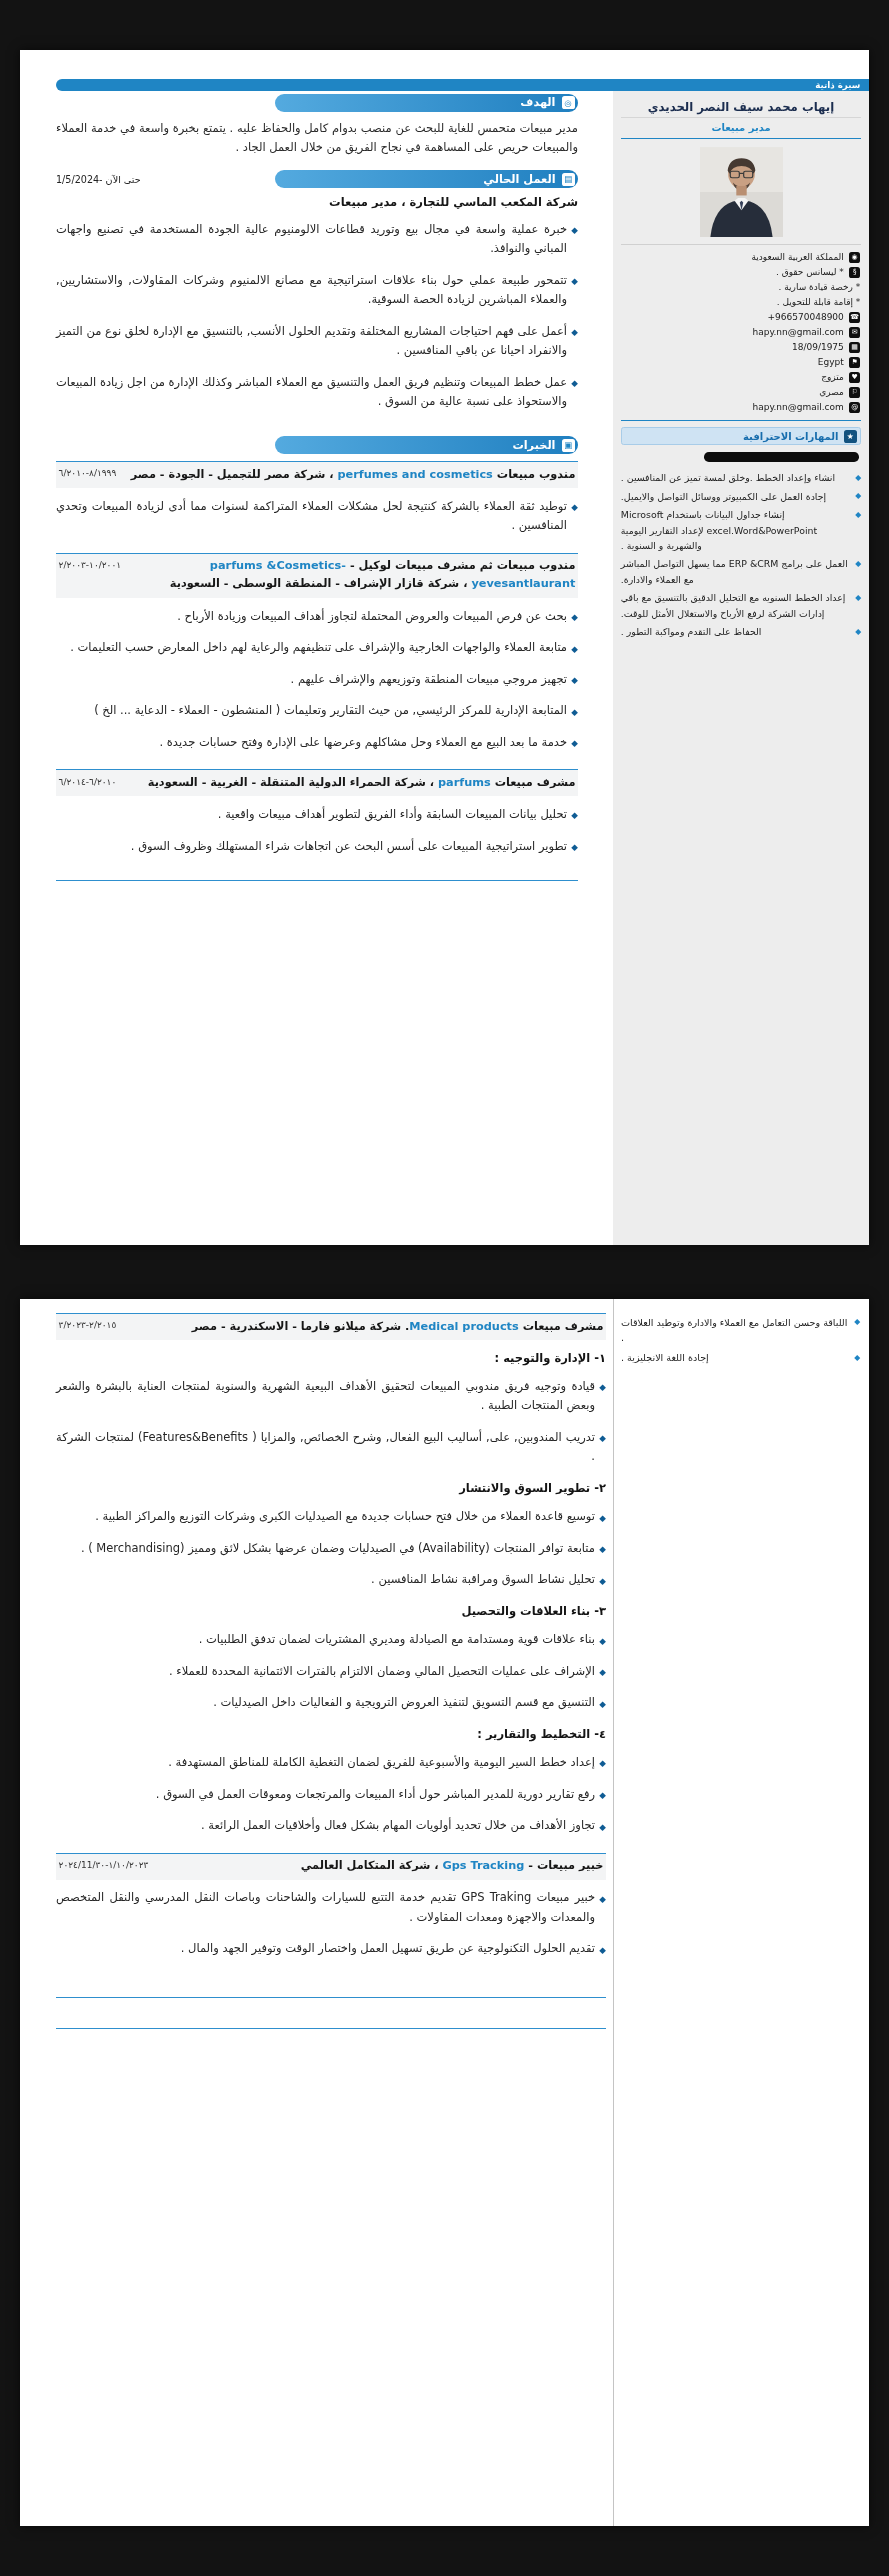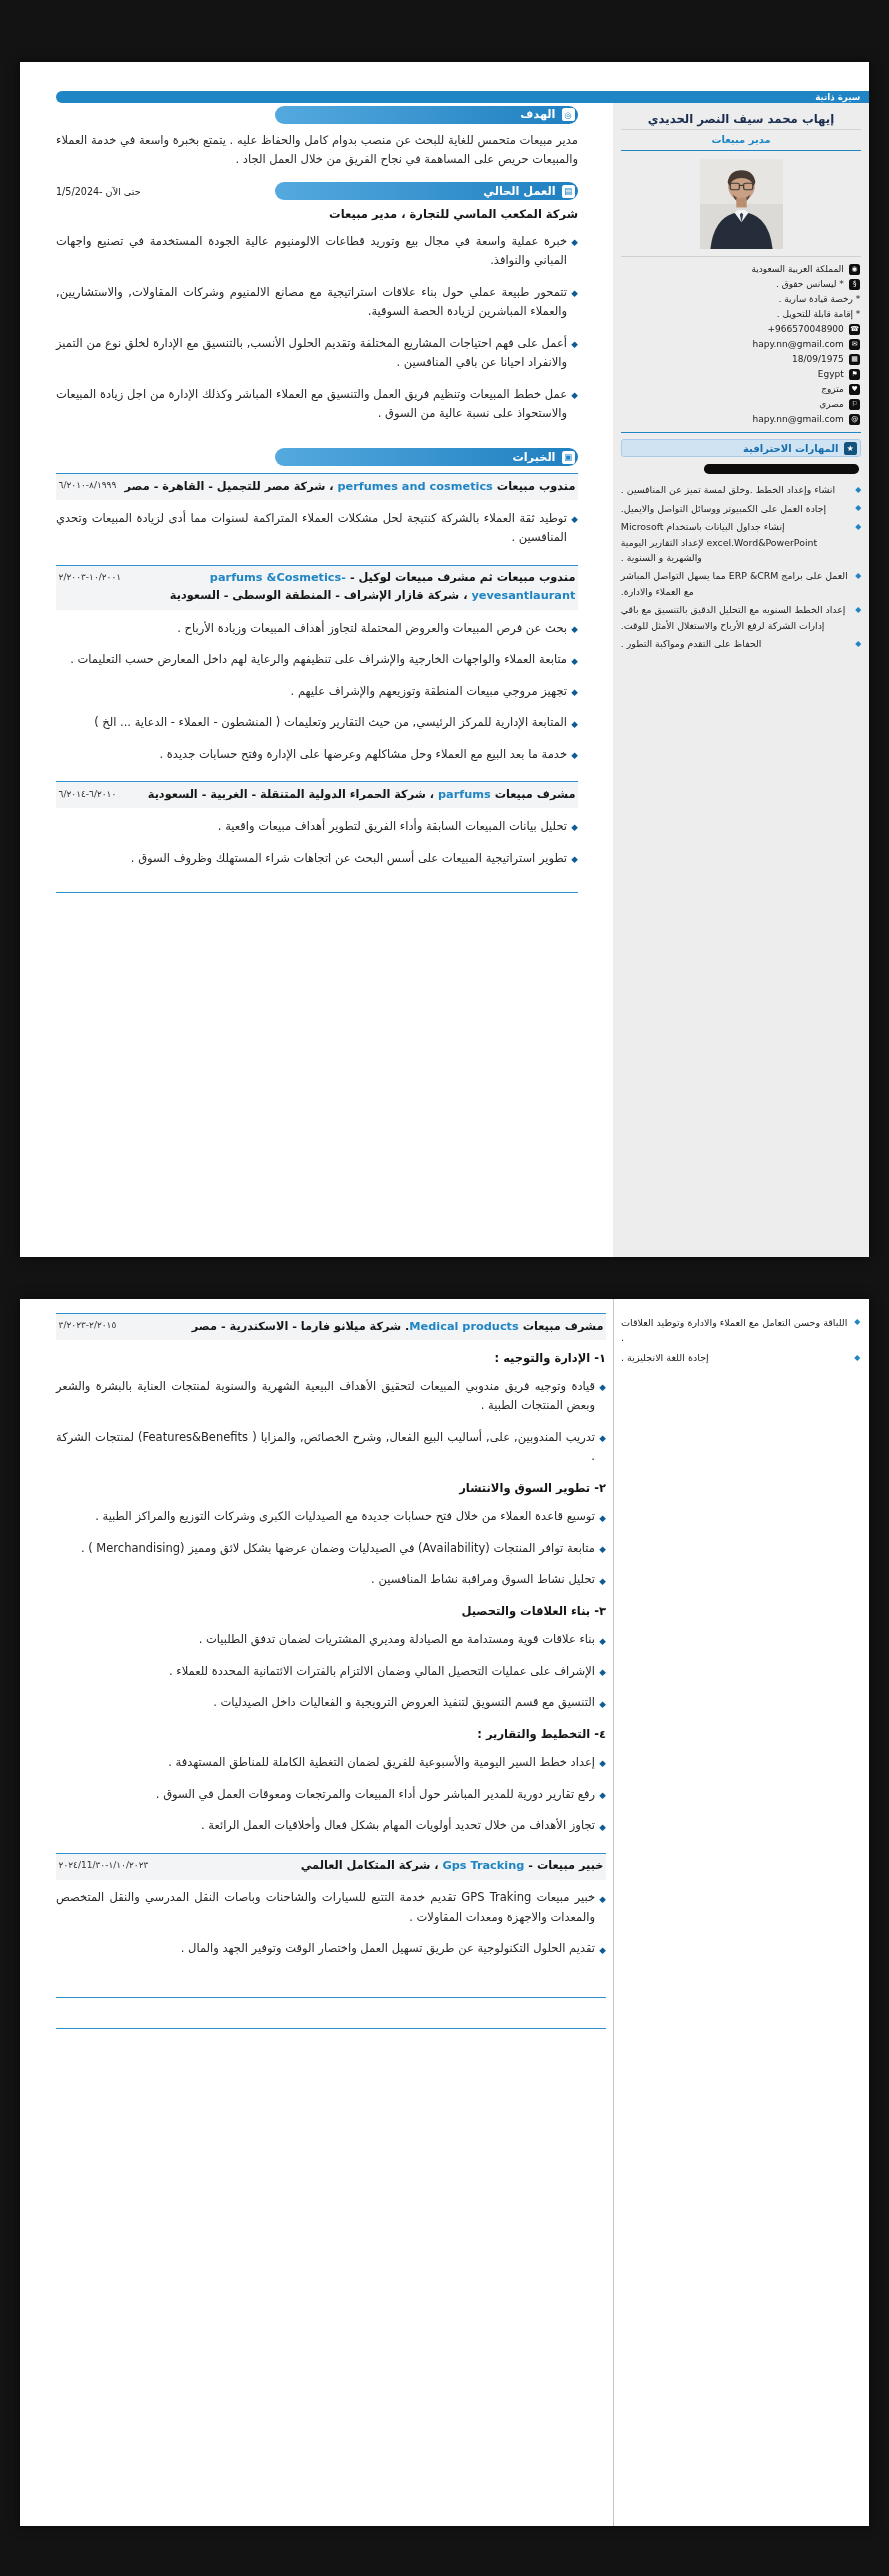--- a/index.html
+++ b/index.html
@@ -9,21 +9,21 @@
     width: 889px; height: 2576px; position: relative;
     font-family: "DejaVu Sans", "Liberation Sans", sans-serif;
   }
   .canvas { position: absolute; inset: 0; }
 
   .page {
     position: absolute; left: 20px; width: 849px; background: #ffffff;
     direction: rtl; overflow: hidden;
     box-shadow: 0 0 10.4px rgba(0,0,0,.6);
   }
-  #page1 { top: 62px;  height: 1195px; }
+  #page1 { top: 50px;  height: 1195px; }
   #page2 { top: 1299px; height: 1227px; }
 
   
   .cv-strip {
     margin: 29px 0 0 36px; height: 12px; background: #1f85c4;
     border-radius: 6px 0 0 6px; display: flex; align-items: center;
   }
   .cv-strip span { color:#fff; font-weight:bold; font-size:8.7px; padding: 0 8.7px; }
 
   
@@ -293,21 +293,21 @@
             <span class="sec-icon">▣</span>
             <span class="sec-title">الخبرات</span>
           </div>
         </div>
 
         <div>
 
         <section class="exp-entry">
               <div class="exp-head">
                 <div class="exp-title">
-                  <span>مندوب مبيعات </span><span class="latin">perfumes and cosmetics</span><span> ، شركة مصر للتجميل - القاهرة - مصر</span>
+                  <span>مندوب مبيعات </span><span class="latin">perfumes and cosmetics</span><span> ، شركة مصر للتجميل - الجودة - مصر</span>
                 </div>
                 <div class="exp-date">٨/١٩٩٩-٦/٢٠١٠</div>
               </div>
               <div class="exp-bullets">
 
               <div class="exp-b" data-kind="b">
                     <span class="dia">◆</span>
                     <span class="bt">توطيد ثقة العملاء بالشركة كنتيجة لحل مشكلات العملاء المتراكمة لسنوات مما أدى لزيادة المبيعات وتحدي المنافسين .</span>
                   </div>
               </div>

